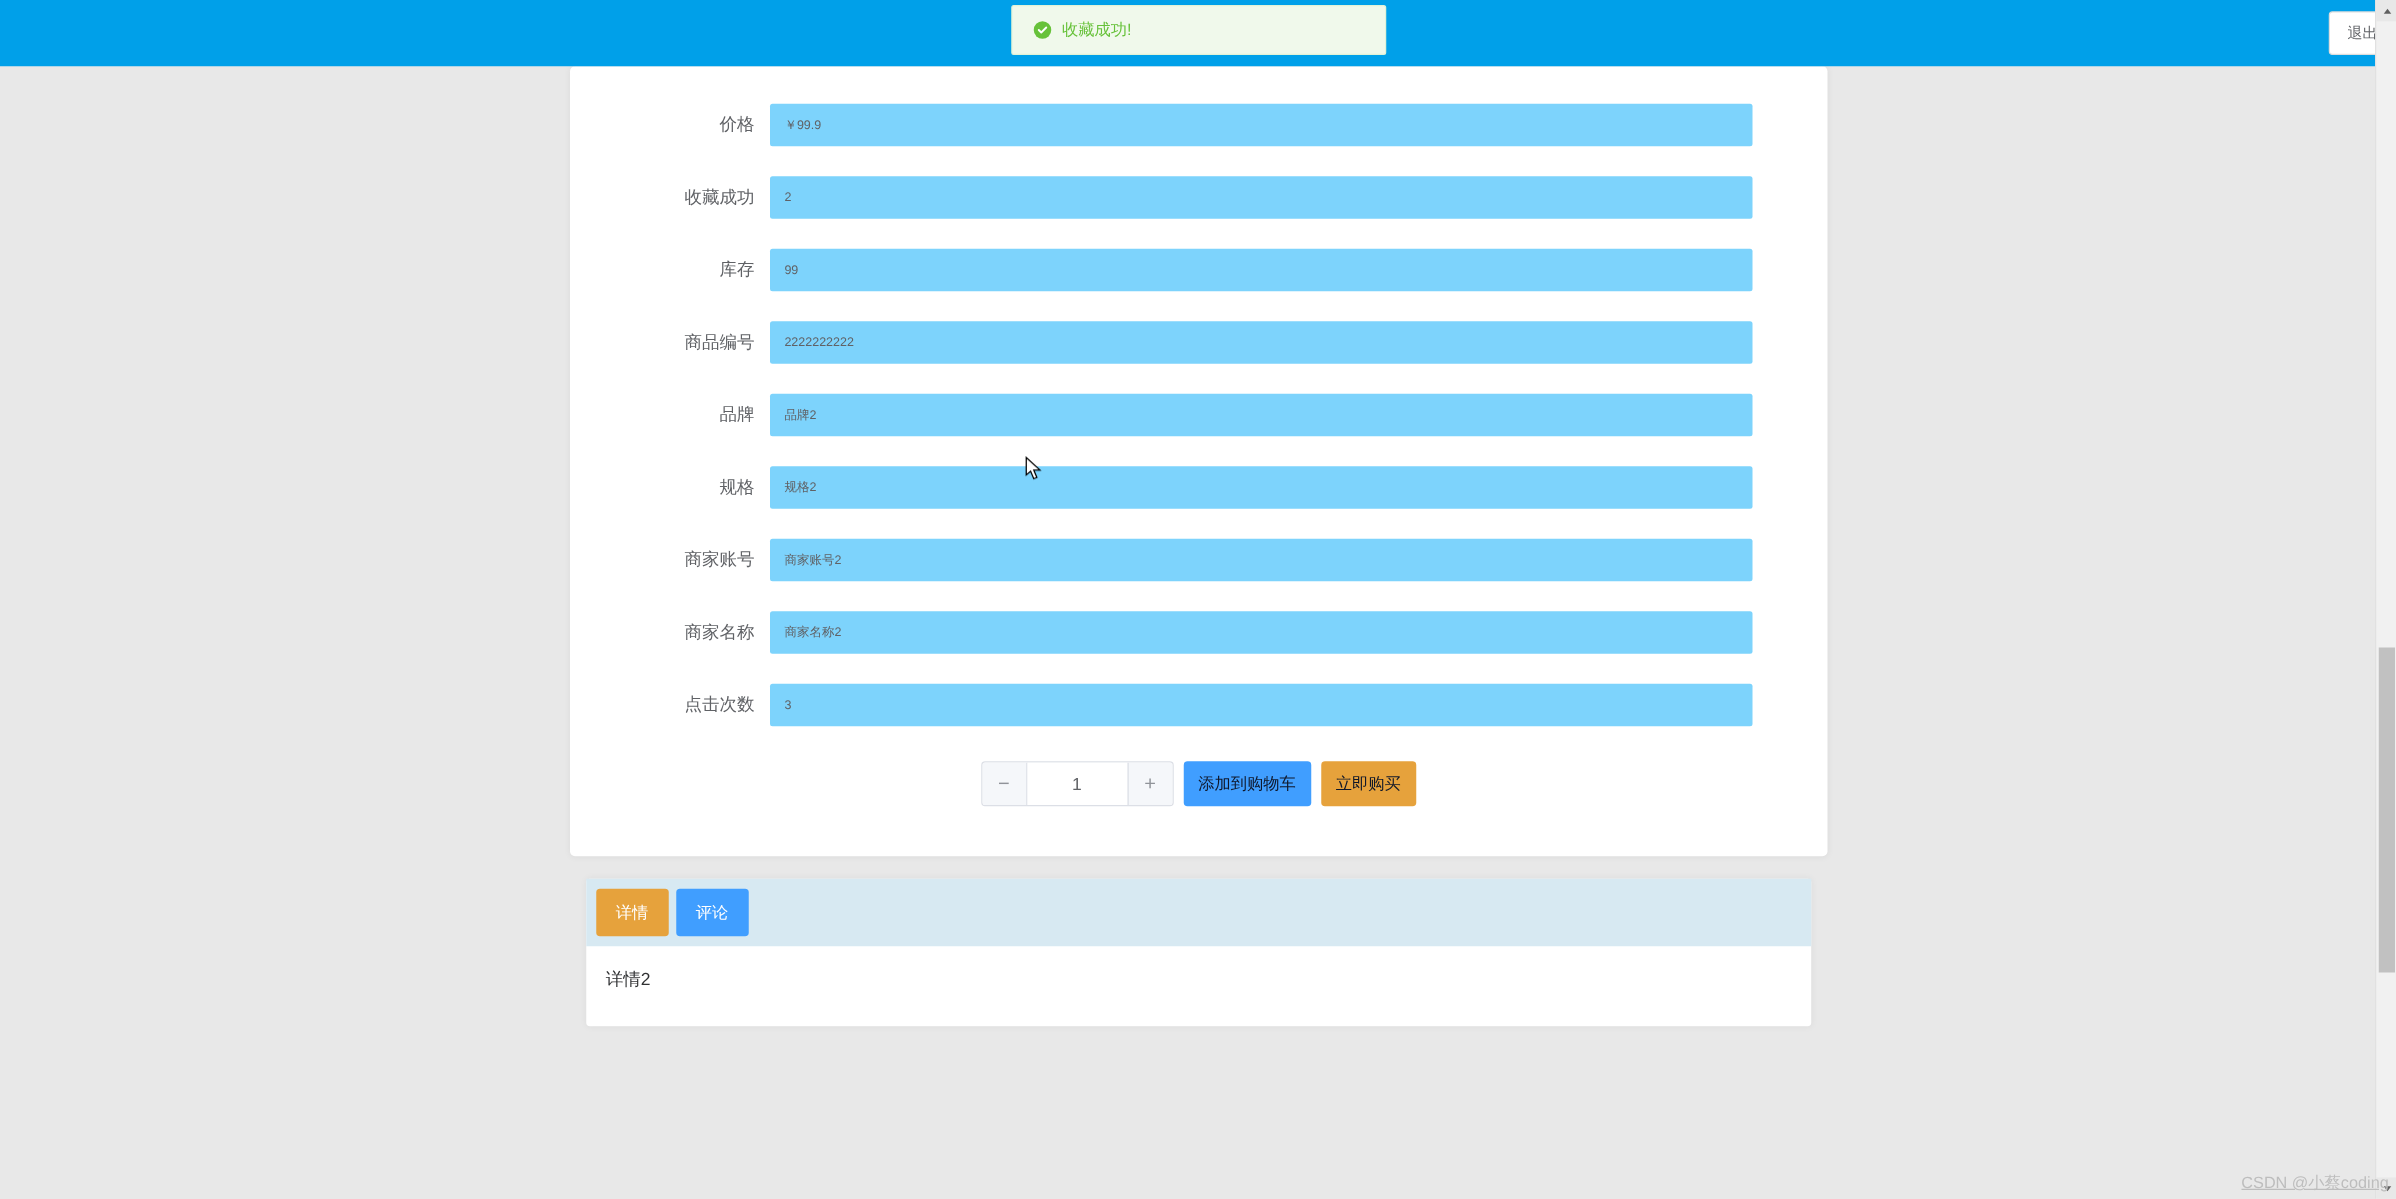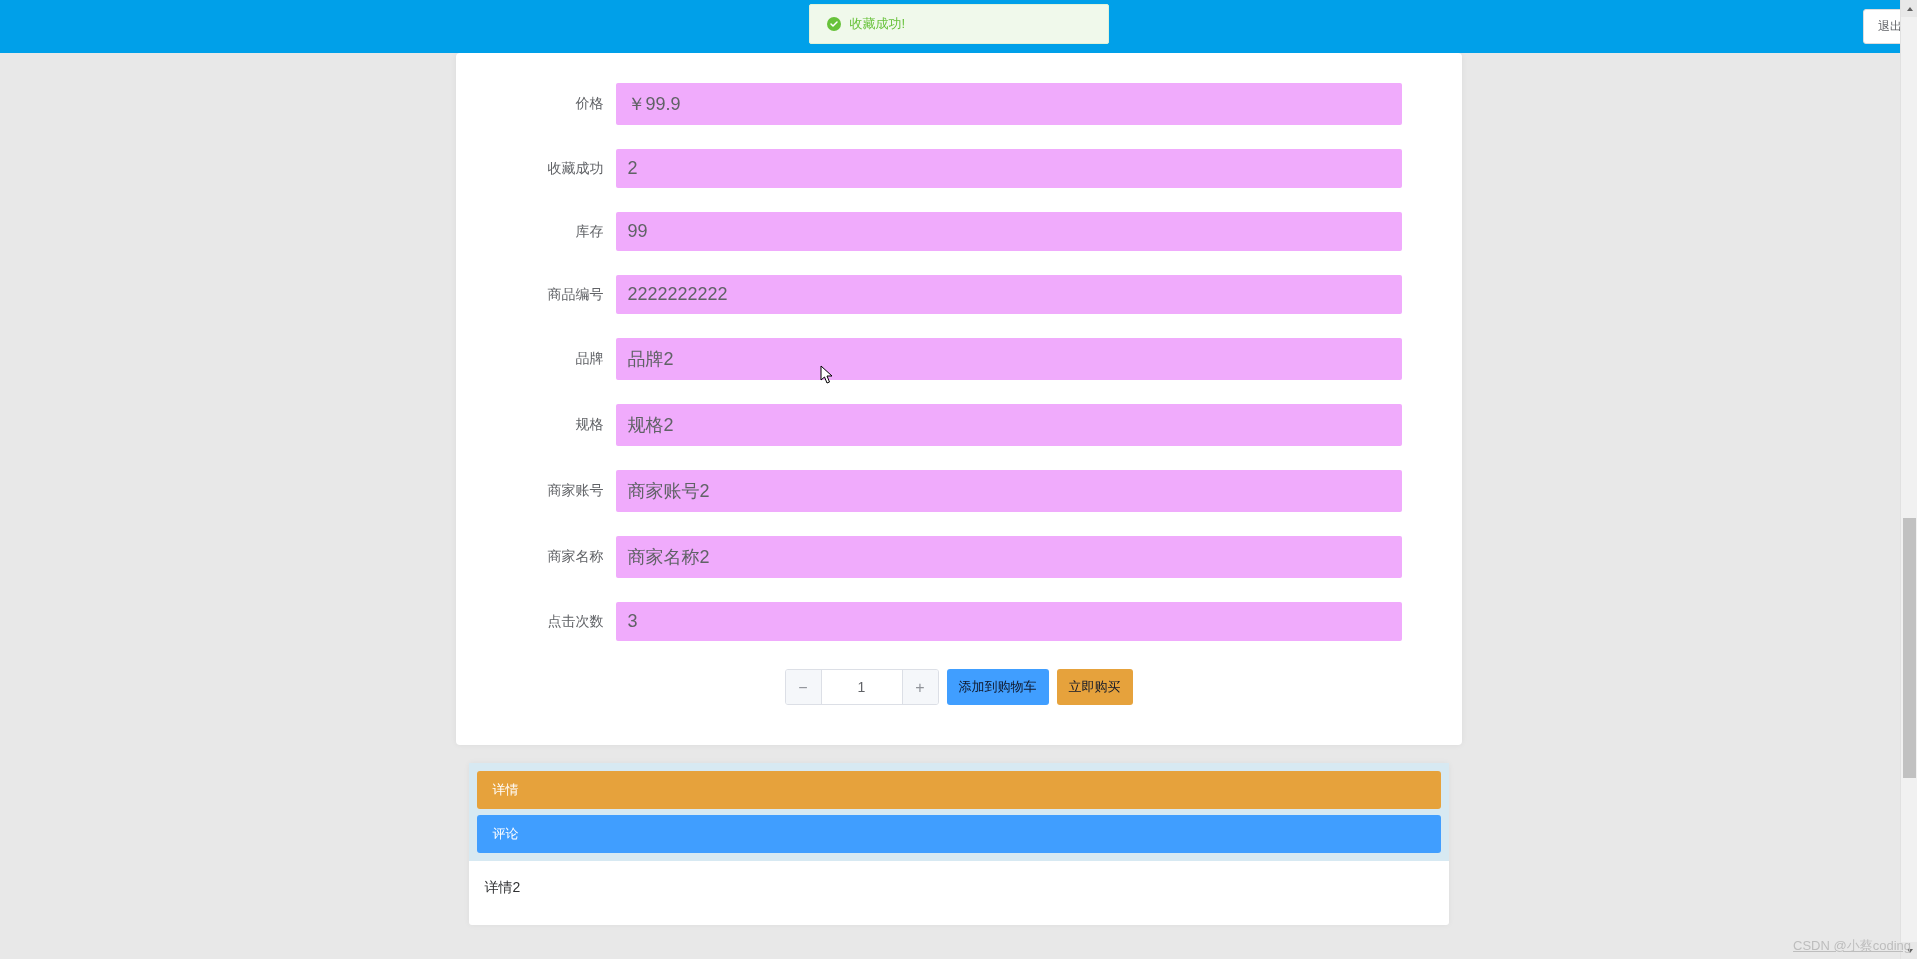--- a/index.html
+++ b/index.html
@@ -78,24 +78,24 @@
     .form-label {
       width: 100px;
       text-align: right;
       color: #606266;
       font-size: 14px;
       padding-right: 12px;
       flex-shrink: 0;
     }
     .form-value {
       flex: 1;
-      background: #f0abfc;
+      background: #7dd3fc;
       color: #606266;
       padding: 9px 12px;
-      font-size: 18px;
+      font-size: 10px;
       border-radius: 2px;
       min-height: 34px;
       display: flex;
       align-items: center;
     }
     .action-row {
       display: flex;
       justify-content: center;
       align-items: center;
       gap: 8px;
@@ -149,21 +149,20 @@
       margin: 0 auto;
       background: #fff;
       border-radius: 3px;
       box-shadow: 0 0 6px rgba(0,0,0,0.05);
     }
     .tab-header {
       background: #d7e9f2;
       padding: 8px 8px;
       display: flex;
       gap: 6px;
-      flex-direction: column;
     }
     .tab {
       padding: 10px 16px;
       color: #fff;
       font-size: 13px;
       cursor: pointer;
       border-radius: 3px;
     }
     .tab-orange { background: #e6a23c; }
     .tab-blue { background: #409eff; }

